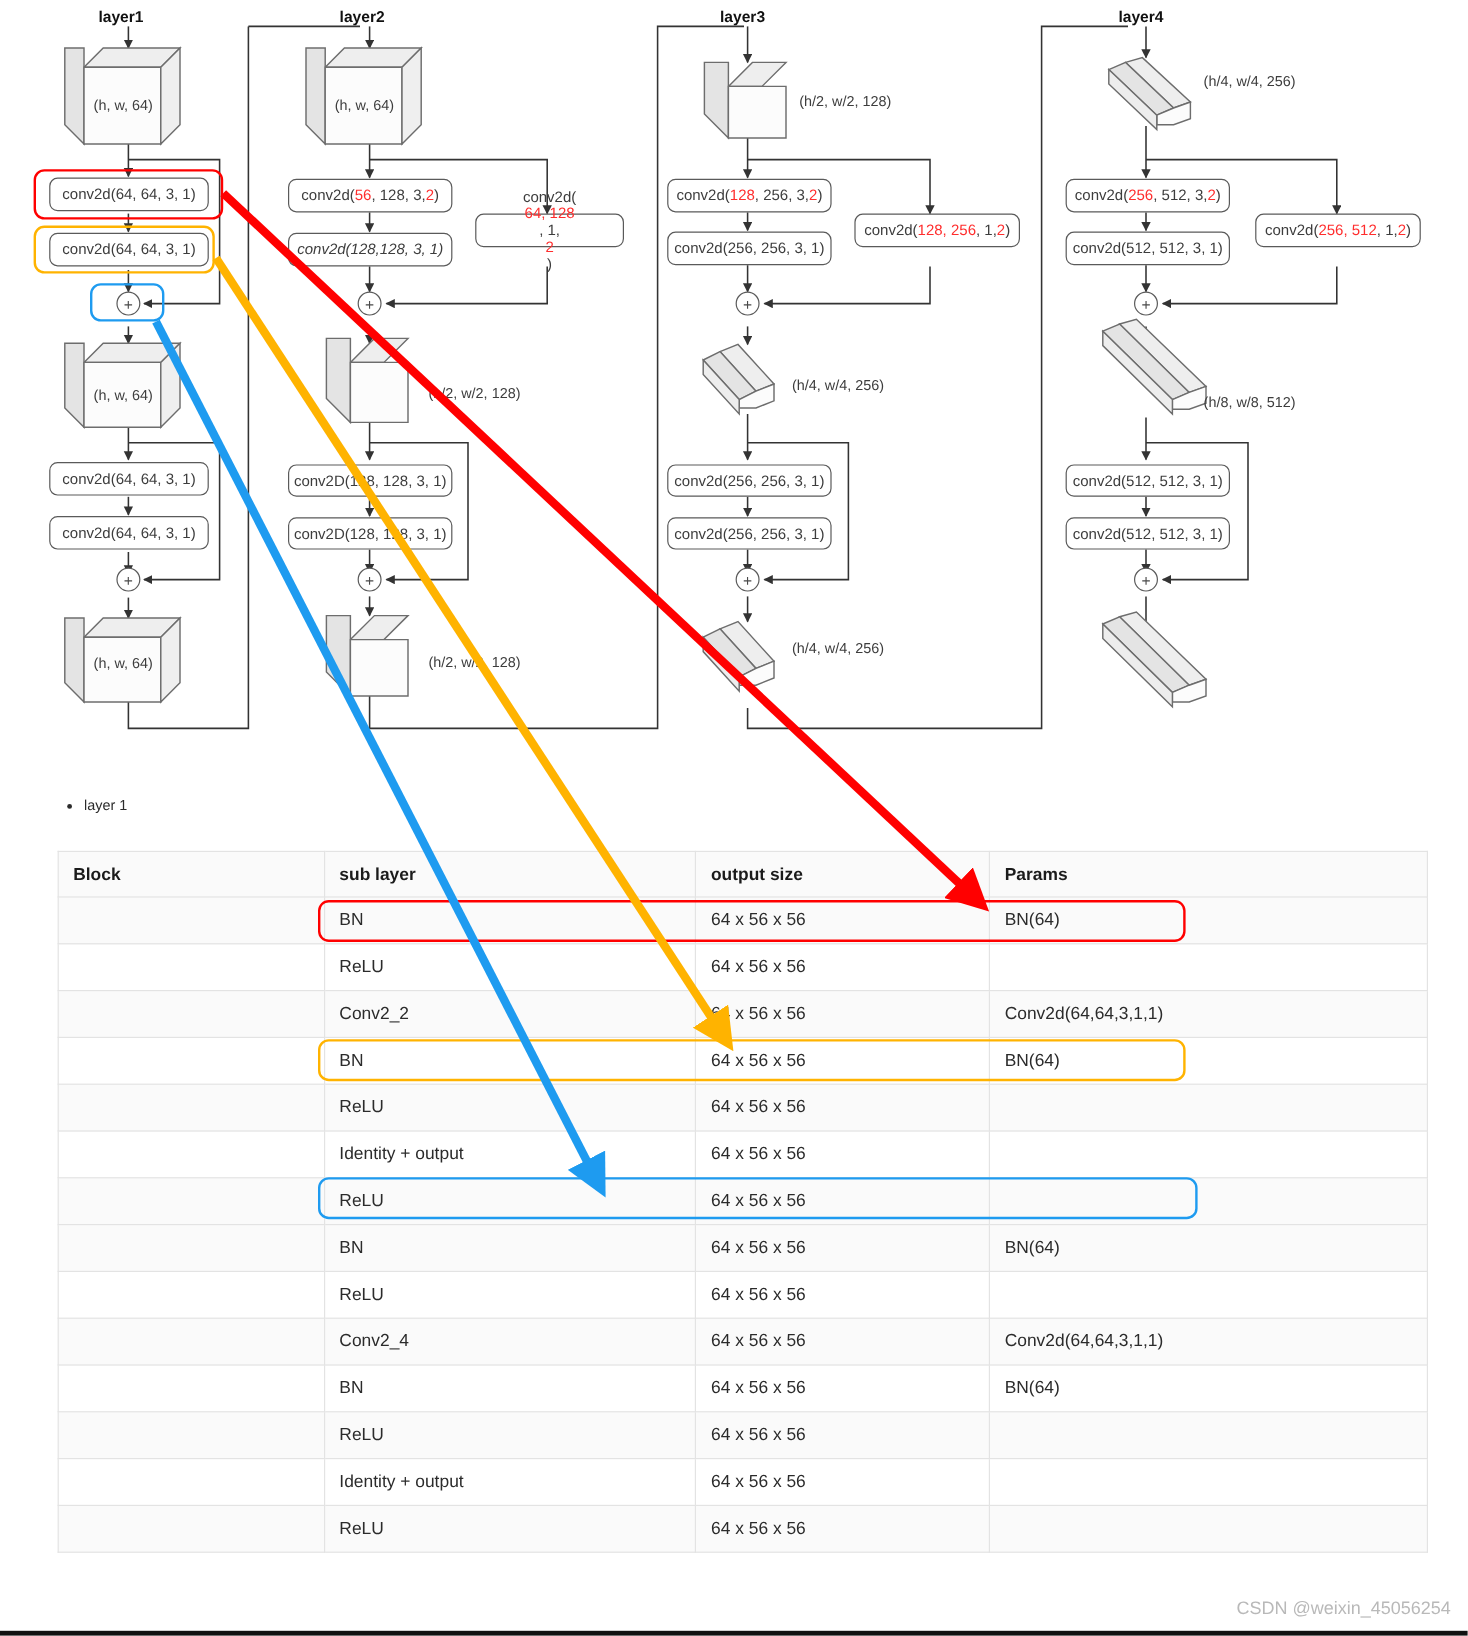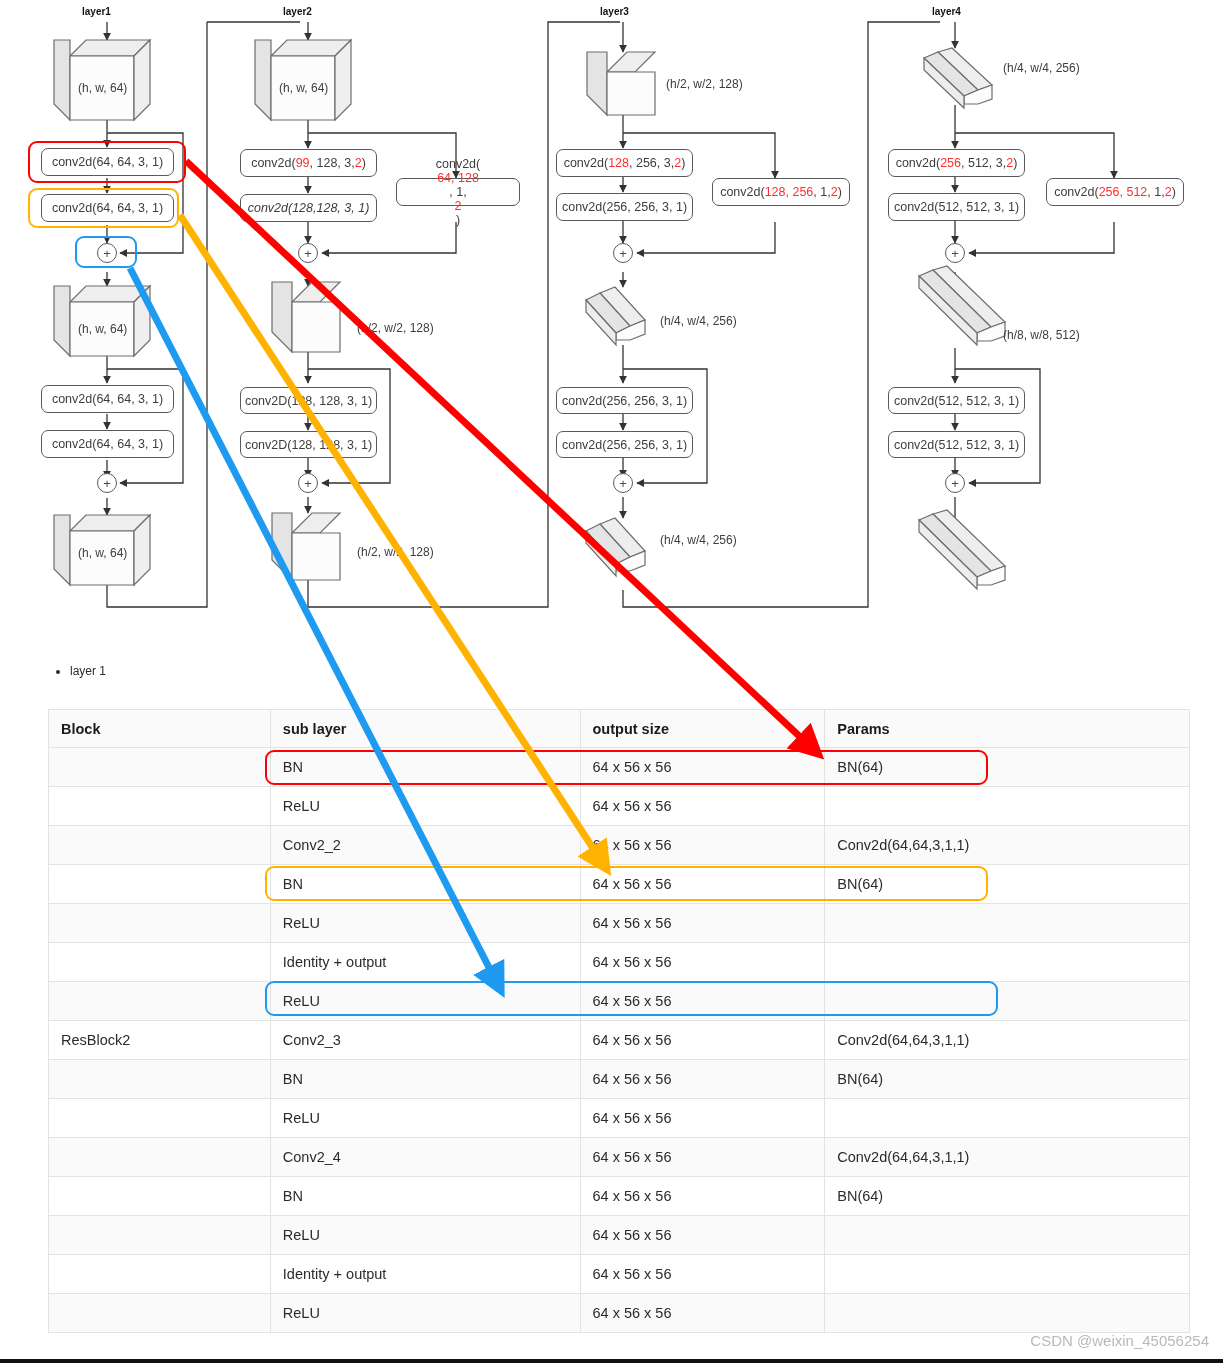--- a/index.html
+++ b/index.html
@@ -14,21 +14,21 @@
   }
 
   
   #diagram-area {
     position: absolute; left:0; top:0; width:1223px; height:640px;
   }
   #diagram-svg { position:absolute; left:0; top:0; }
 
   .layer-title {
     position: absolute;
-    font-size: 10px;
+    font-size: 13px;
     font-weight: bold;
     color: #111;
     white-space: nowrap;
   }
 
   .op-box {
     position: absolute;
     border: 1.4px solid #5a5a5a;
     border-radius: 7px;
     background: #ffffff;
@@ -283,21 +283,21 @@
   <div class="plus-node" style="left:97px; top:473px;">+</div>
 
   <div class="hl-rect hl-red" style="left:28px; top:141px; width:158px; height:42px;"></div>
   <div class="hl-rect hl-amber" style="left:28px; top:188px; width:151px; height:40px;"></div>
   <div class="hl-rect hl-blue" style="left:75px; top:236px; width:62px;  height:32px;"></div>
 
   <div class="cube-label" style="left:279px; top:81px;">(h, w, 64)</div>
   <div class="cube-label" style="left:357px; top:321px;">(h/2, w/2, 128)</div>
   <div class="cube-label" style="left:357px; top:545px;">(h/2, w/2, 128)</div>
 
-  <div class="op-box" style="left:240px; top:149px; width:137px; height:28px;align-items:center;">conv2d(<span class="hl">99</span>, 128, 3, <span class="hl">2</span>)</div>
+  <div class="op-box" style="left:240px; top:149px; width:137px; height:28px;align-items:center;">conv2d(<span class="hl">56</span>, 128, 3, <span class="hl">2</span>)</div>
   <div class="op-box" style="left:240px; top:194px; width:137px; height:28px;font-style:italic;">conv2d(128,128, 3, 1)</div>
   <div class="op-box" style="left:396px; top:178px; width:124px; height:28px;flex-direction:column;">conv2d(<span class="hl">64, 128</span>, 1, <span class="hl">2</span>)</div>
   <div class="op-box" style="left:240px; top:387px; width:137px; height:27px;">conv2D(128, 128, 3, 1)</div>
   <div class="op-box" style="left:240px; top:431px; width:137px; height:27px;">conv2D(128, 128, 3, 1)</div>
   <div class="plus-node" style="left:298px; top:243px;">+</div>
   <div class="plus-node" style="left:298px; top:473px;">+</div>
 
   <div class="cube-label" style="left:666px; top:77px;">(h/2, w/2, 128)</div>
   <div class="cube-label" style="left:660px; top:314px;">(h/4, w/4, 256)</div>
   <div class="cube-label" style="left:660px; top:533px;">(h/4, w/4, 256)</div>
@@ -379,26 +379,20 @@
         <td>Identity + output</td>
         <td>64 x 56 x 56</td>
         <td></td>
       </tr>
       <tr class="alt">
         <td></td>
         <td>ReLU</td>
         <td>64 x 56 x 56</td>
         <td></td>
       </tr>
-      <tr>
-        <td>ResBlock2</td>
-        <td>Conv2_3</td>
-        <td>64 x 56 x 56</td>
-        <td>Conv2d(64,64,3,1,1)</td>
-      </tr>
       <tr class="alt">
         <td></td>
         <td>BN</td>
         <td>64 x 56 x 56</td>
         <td>BN(64)</td>
       </tr>
       <tr>
         <td></td>
         <td>ReLU</td>
         <td>64 x 56 x 56</td>

